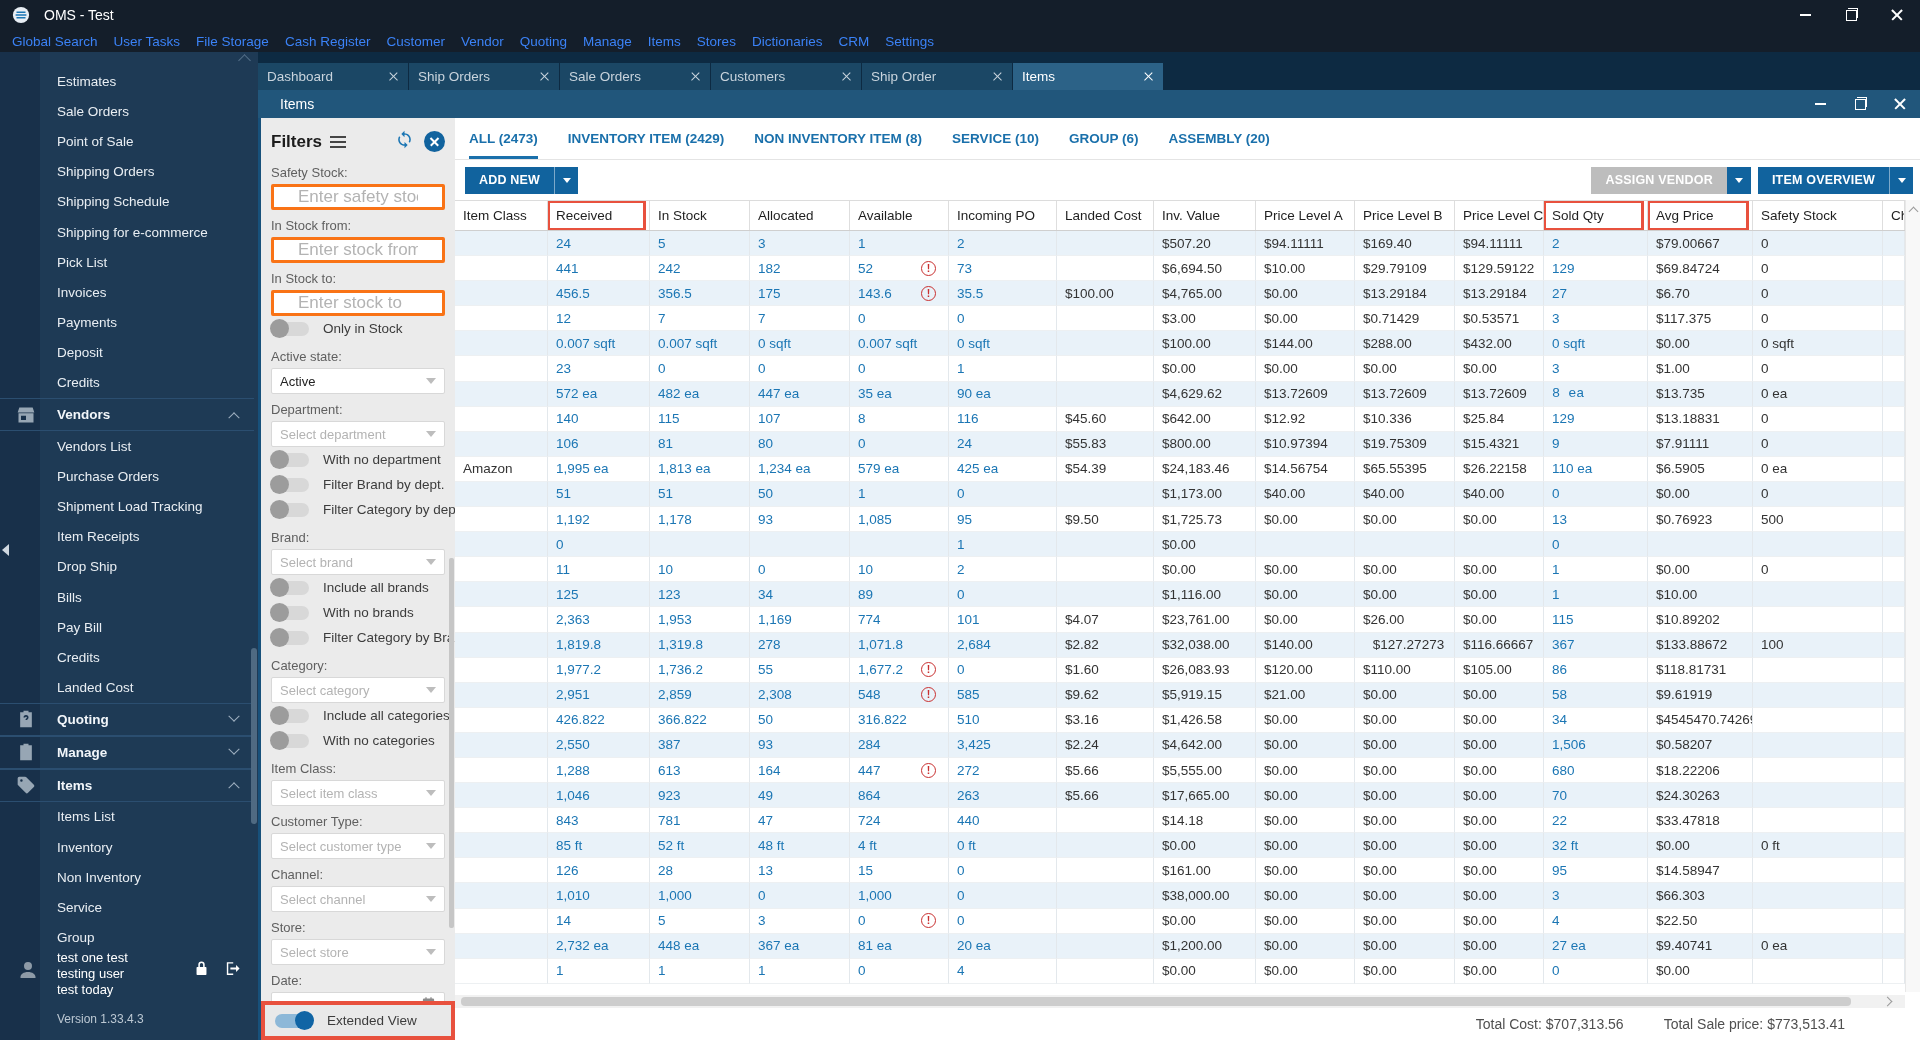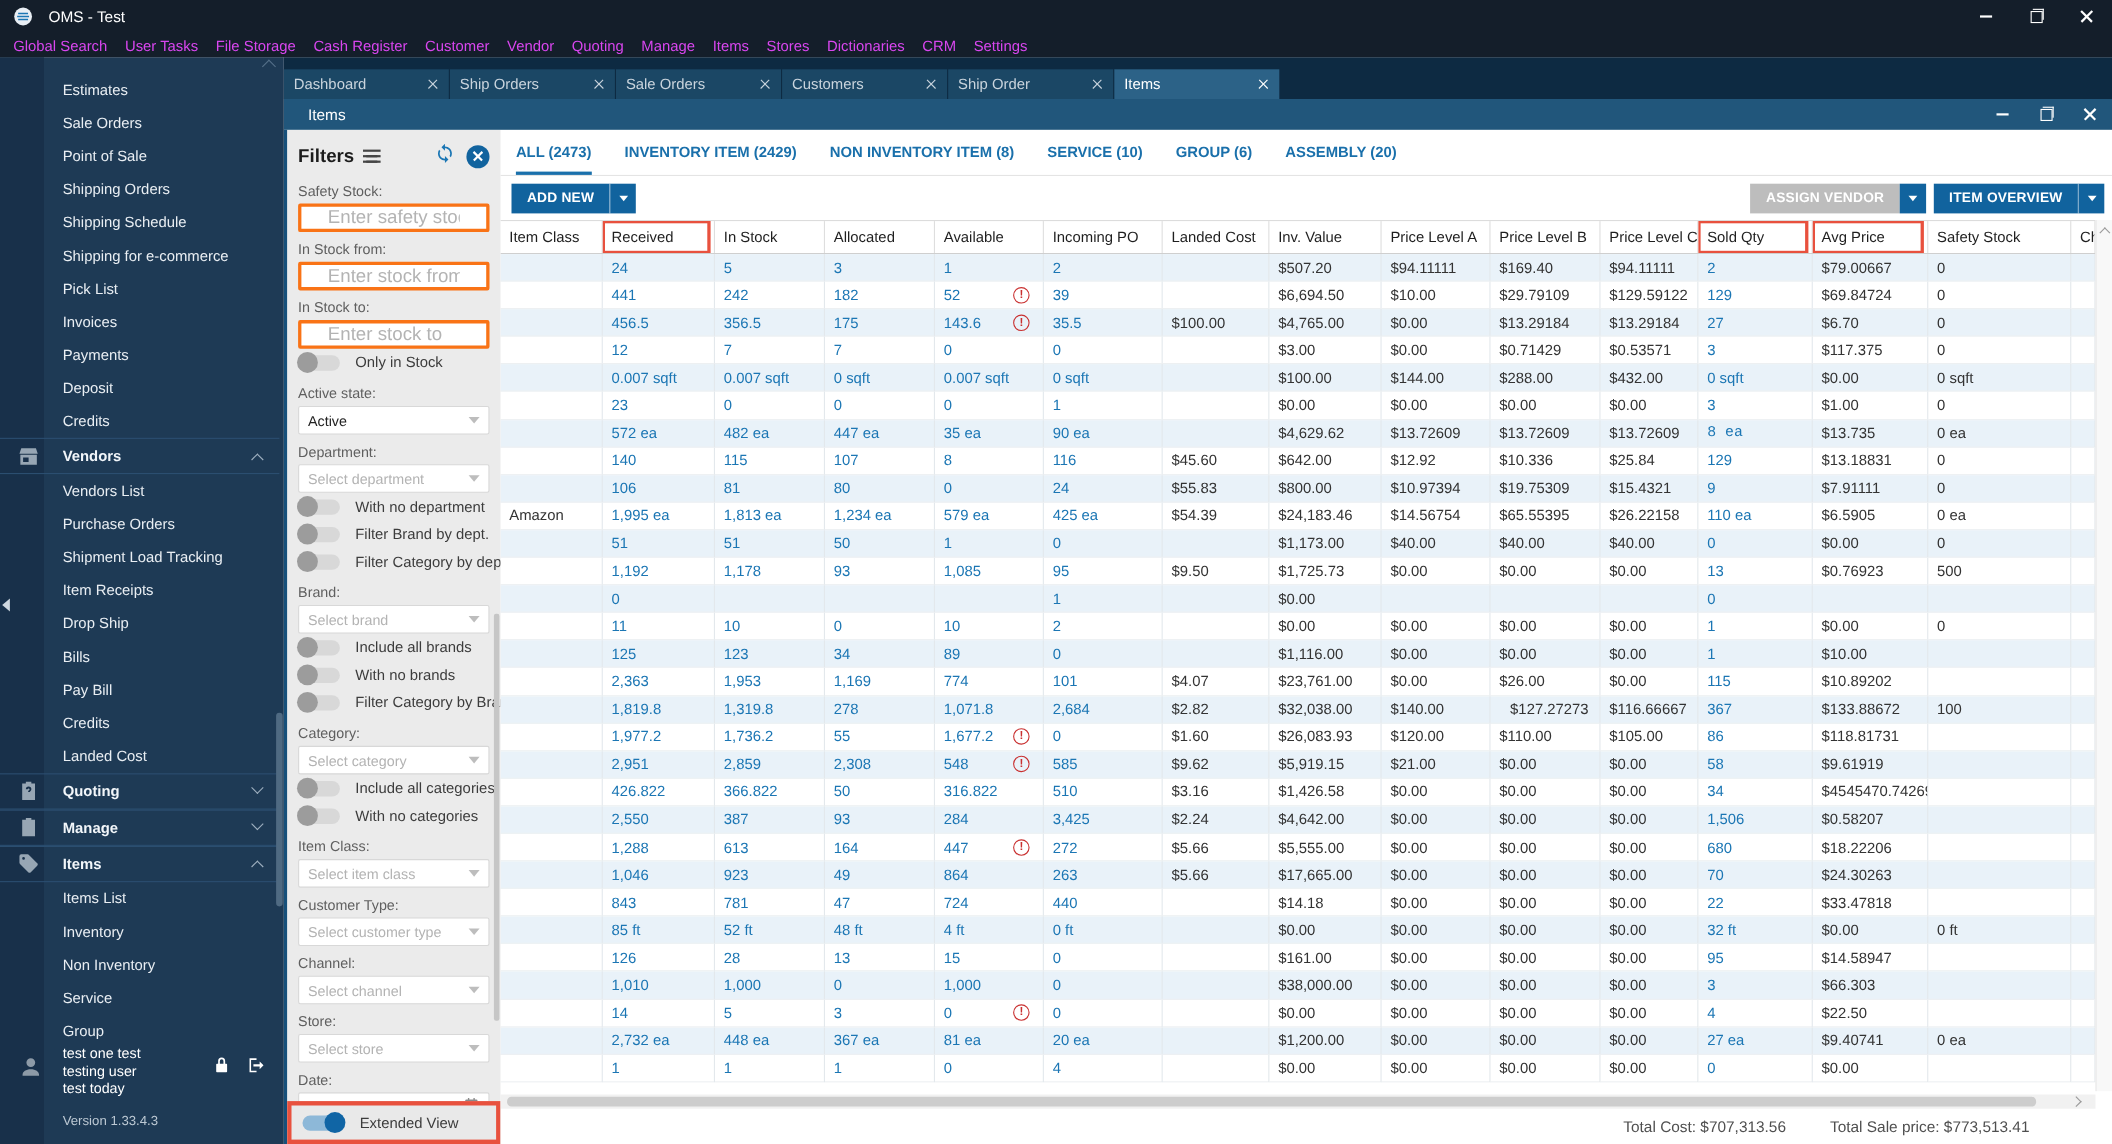--- a/index.html
+++ b/index.html
@@ -11,21 +11,21 @@
   .app-title { color:#fff; font-size:14px; margin-left:14px; }
   .wincontrols { position:absolute; right:0; top:0; height:100%; display:flex; }
   .wc { width:46px; height:100%; display:flex; align-items:center; justify-content:center; position:relative; }
   .wc-min::after { content:""; width:11px; height:2px; background:#fff; }
   .wc-rest::after { content:""; width:9px; height:9px; border:1.5px solid #fff; }
   .wc-rest::before { content:""; position:absolute; width:9px; height:9px; border-top:1.5px solid #fff; border-right:1.5px solid #fff; transform:translate(2px,-2px); }
   .wc-close::before,.wc-close::after { content:""; position:absolute; width:14px; height:1.6px; background:#fff; }
   .wc-close::before { transform:rotate(45deg); } .wc-close::after { transform:rotate(-45deg); }
 
   .menubar { position:absolute; left:0; top:30px; width:1920px; height:22px; background:#141e2a; display:flex; align-items:center; padding-left:4px; z-index:29; }
-  .menu-item { color:#d946ef; font-size:13.5px; padding:0 8px; cursor:default; white-space:nowrap;text-align:right; }
+  .menu-item { color:#3b82f6; font-size:13.5px; padding:0 8px; cursor:default; white-space:nowrap;text-align:right; }
 
   .tabstrip { position:absolute; left:258px; top:52px; width:1662px; height:38px; background:#0d2a42; display:flex; align-items:flex-end; z-index:20; }
   .dtab { width:150px; height:27px; background:#1b4765; color:#c9d4dd; font-size:13.5px; display:flex; align-items:center; justify-content:space-between; padding:0 9px; margin-right:1px;text-align:right; }
   .dtab.active { background:#2c6287; color:#fff; }
   .x-icon { position:relative; width:11px; height:11px; flex:0 0 11px; }
   .x-icon::before,.x-icon::after { content:""; position:absolute; left:0; top:5px; width:11px; height:1.4px; background:currentColor; }
   .x-icon::before { transform:rotate(45deg); } .x-icon::after { transform:rotate(-45deg); }
 
   
   .sidebar { position:absolute; left:0; top:52px; width:258px; height:988px; background:#1e3a55; z-index:25; overflow:hidden; }
@@ -517,21 +517,21 @@
           <span class="cv">242</span>
         </div>
         <div class="td num" style="width: 100px;">
           <span class="cv">182</span>
         </div>
         <div class="td num" style="width: 99px;">
           <span class="cv">52</span>
           <span class="warn">!</span>
         </div>
         <div class="td num" style="width: 108px;">
-          <span class="cv">39</span>
+          <span class="cv">73</span>
         </div>
         <div class="td money" style="width: 97px;"></div>
         <div class="td money" style="width: 102px;">
           <span class="cv">$6,694.50</span>
         </div>
         <div class="td money" style="width: 99px;">
           <span class="cv">$10.00</span>
         </div>
         <div class="td money" style="width: 100px;">
           <span class="cv">$29.79109</span>

